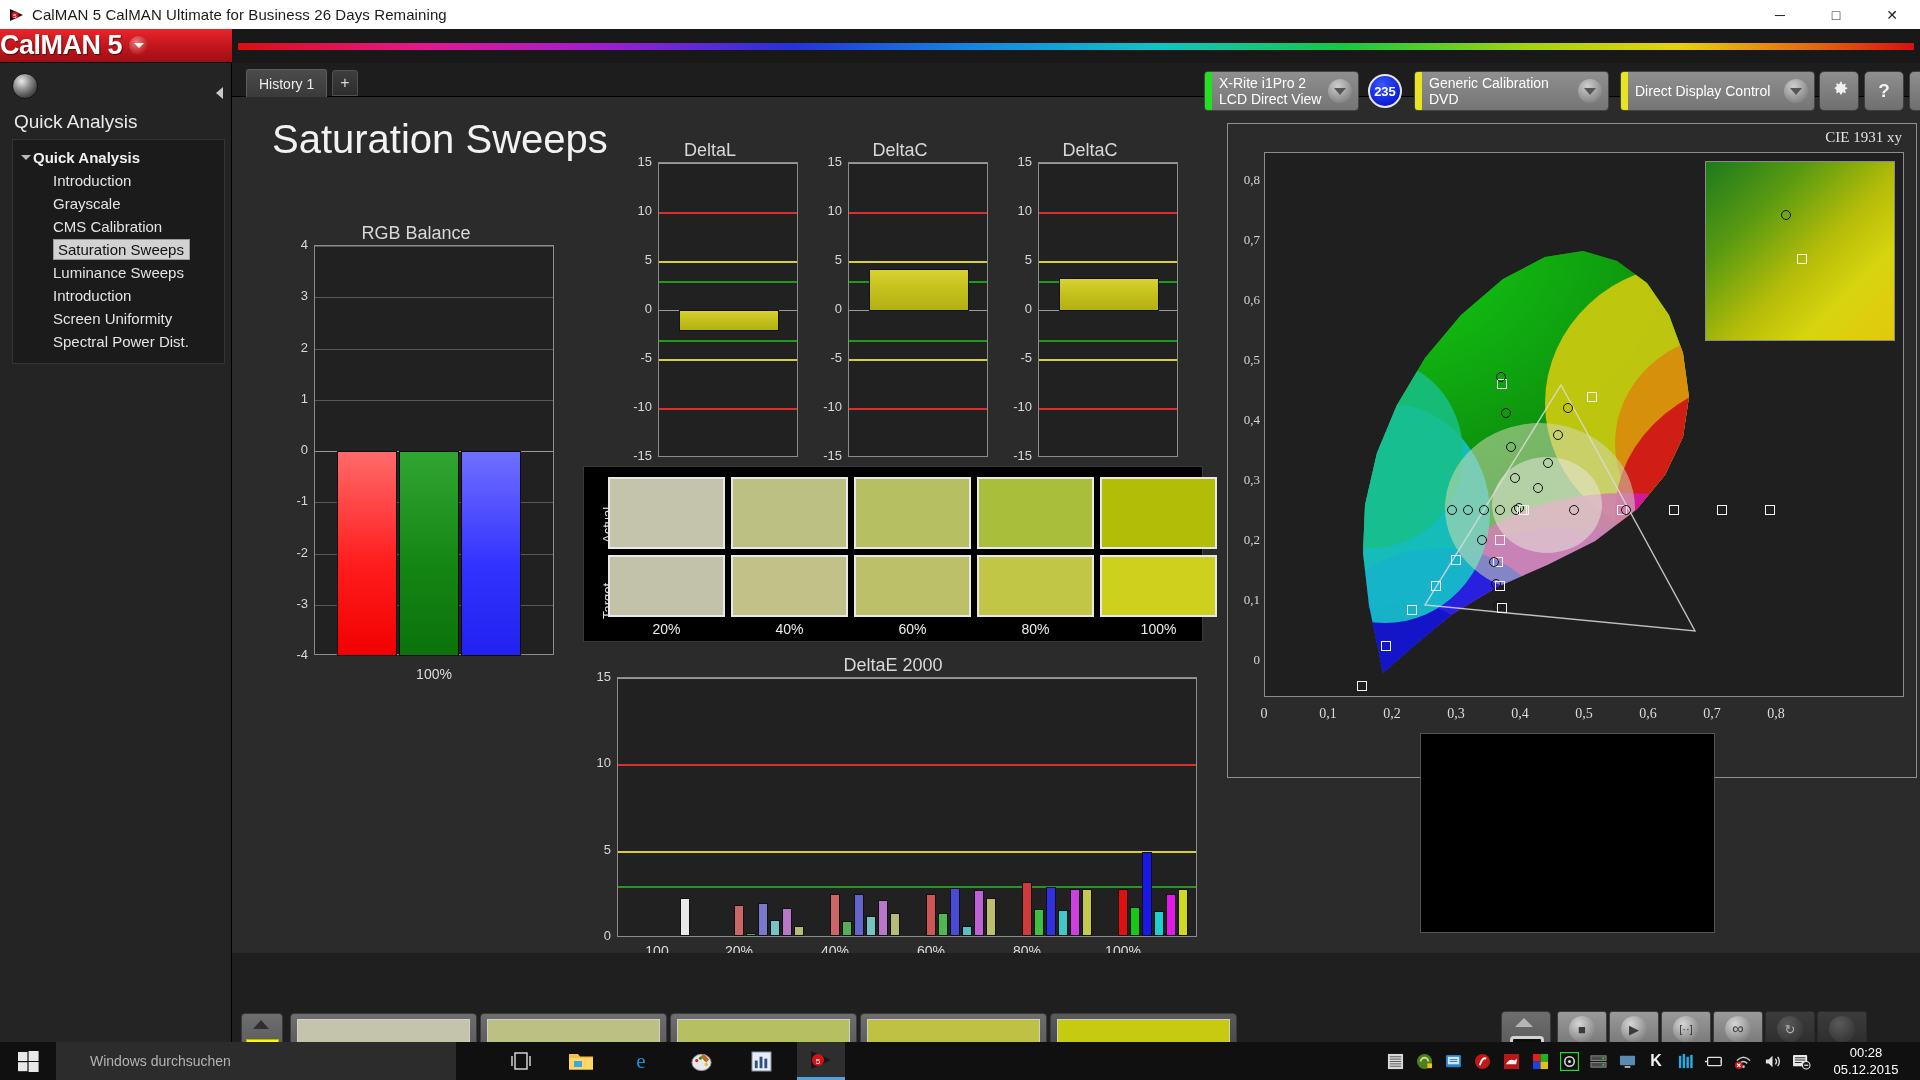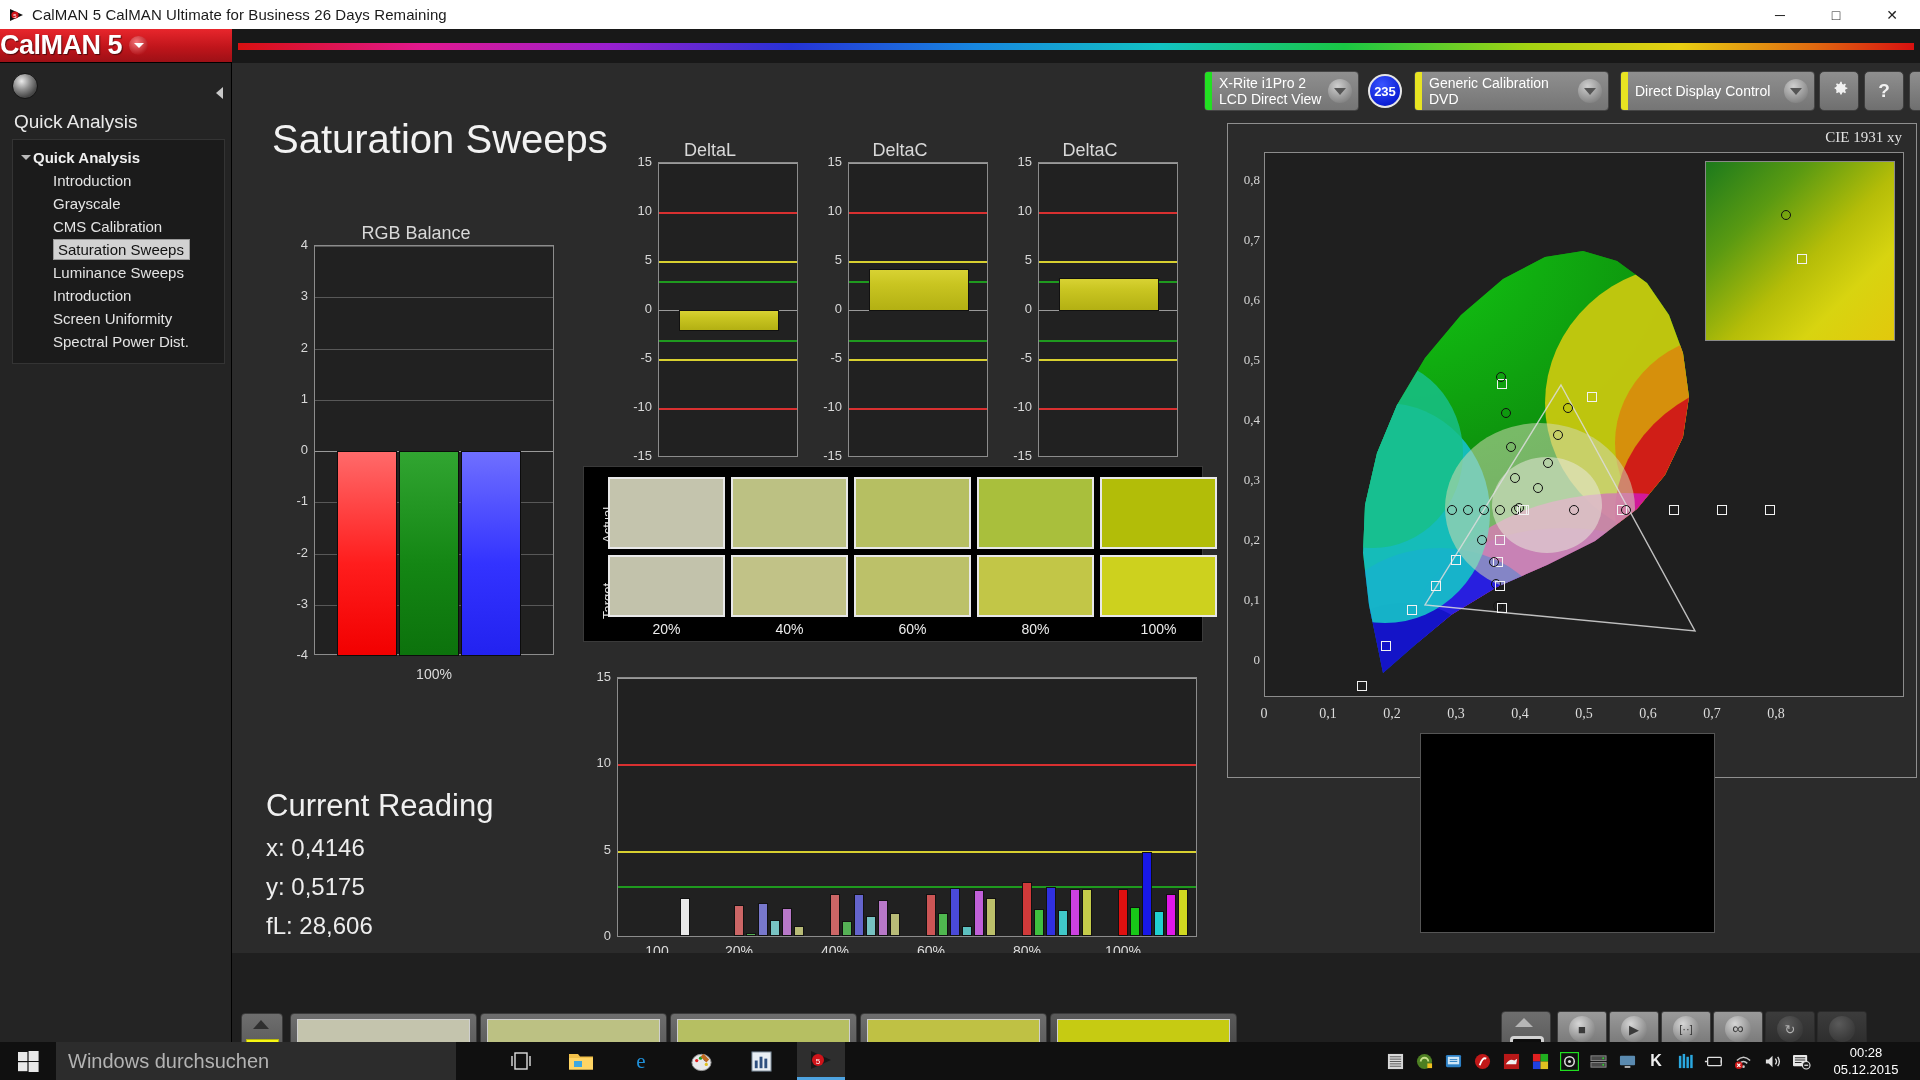--- a/index.html
+++ b/index.html
@@ -192,22 +192,22 @@
   .ctrl-orb {
     width: 26px; height: 26px; border-radius:50%;
     background: radial-gradient(circle at 38% 30%, #d6d6d6, #8d8d8d 68%, #6a6a6a 100%);
     display:flex;align-items:center;justify-content:center; color:#3a3a3a; font-size:13px;
   }
 
   
   .taskbar { position:absolute; left:0; top:1042px; width:1920px; height:38px; background:#101010; }
   .start { position:absolute; left:0; top:0; width: 56px; height: 38px; display:flex;align-items:center;justify-content:center; }
   .searchbox { position:absolute; left: 56px; top:0; width: 400px; height: 38px;
-     background:#2c2c2c; display:flex; align-items:center; padding-left: 12px;
-     font-size: 20px; color:#b3b3b3; }
+     background:#2c2c2c; display:flex; align-items:center; padding-left: 34px;
+     font-size: 14px; color:#b3b3b3; }
   .tb-app { position:absolute; top: 0; width: 48px; height: 38px; display:flex;align-items:center;justify-content:center; }
   .tb-app.active { background:#2e2e2e; border-bottom: 3px solid #4ea3e0; }
   .tray { position:absolute; top:0; height:38px; display:flex; align-items:center; gap: 9px; }
   .tray-i { width: 20px; height: 20px; display:flex;align-items:center;justify-content:center; font-size: 13px; color:#ddd; }
   .clock { position:absolute; right: 12px; top: 2px; width: 84px; text-align:center;
      color:#fff; font-size: 13px; line-height: 17px; }
 </style>
 </head>
 <body>
 
@@ -273,20 +273,26 @@
         <div class="sb-item">Screen Uniformity</div>
         </div>
       <div class="sb-item-row">
         <div class="sb-item">Spectral Power Dist.</div>
         </div>
     </div>
   </div>
 
   <div class="main">
 
+    <div class="tabbar">
+      <div class="tab">
+        <span>History 1</span>
+      </div>
+      <div class="tab-add">+</div>
+    </div>
 
     <div class="tool-combo" style="left:972px; top:8px; width:155px;">
       <div class="bar" style="background:#22e022;"></div>
       <div class="labels" style="flex:1;">
         <div class="l1">X-Rite i1Pro 2</div>
         <div class="l2">LCD Direct View</div>
       </div>
       <div class="combo-arrow">
           <div></div>
         </div>
@@ -359,39 +365,20 @@
       <div class="tick" style="left:6px; top:117px; width:36px;">2</div>
       <div class="tick" style="left:6px; top:168px; width:36px;">1</div>
       <div class="tick" style="left:6px; top:219px; width:36px;">0</div>
       <div class="tick" style="left:6px; top:270px; width:36px;">-1</div>
       <div class="tick" style="left:6px; top:322px; width:36px;">-2</div>
       <div class="tick" style="left:6px; top:373px; width:36px;">-3</div>
       <div class="tick" style="left:6px; top:424px; width:36px;">-4</div>
       <div class="xlab" style="left:48px; top:443px; width:240px;">100%</div>
     </div>
 
-    <div style="position:absolute; left:34px; top:725px;">
-      <div style="font-size:31px;color:#f0f0f0;">Current Reading</div>
-      <div style="margin-top:10px;font-size:24px;color:#ededed;">
-        <span>x:</span>
-        <span>0,4146</span>
-      </div>
-      <div style="margin-top:11px;font-size:24px;color:#ededed;">
-        <span>y:</span>
-        <span>0,5175</span>
-      </div>
-      <div style="margin-top:11px;font-size:24px;color:#ededed;">
-        <span>fL:</span>
-        <span>28,606</span>
-      </div>
-      <div style="margin-top:11px;font-size:24px;color:#ededed;">
-        <span>cd/m²:</span>
-        <span>98,012</span>
-      </div>
-    </div>
 
     <div class="chartbox" style="left:378px; top:77px; width:200px; height:380px;">
       <div class="chart-title">DeltaL</div>
       <div class="plot" style="position:absolute; left:48px; top:22px; width:140px; height:295px;">
         <div class="gline" style="top:0px;background:#9a9a9a;"></div>
         <div class="gline" style="top:49px;"></div>
         <div class="gline" style="top:98px;"></div>
         <div class="gline" style="top:147px;background:#9a9a9a;"></div>
         <div class="gline" style="top:196px;"></div>
         <div class="gline" style="top:245px;"></div>
@@ -484,20 +471,21 @@
       <div class="sw" style="left:516px; top:88px; width:117px; height:62px; background:#cdd11e;"></div>
 
       <div class="sw-x" style="left:24px;  top:154px; width:117px;">20%</div>
       <div class="sw-x" style="left:147px; top:154px; width:117px;">40%</div>
       <div class="sw-x" style="left:270px; top:154px; width:117px;">60%</div>
       <div class="sw-x" style="left:393px; top:154px; width:117px;">80%</div>
       <div class="sw-x" style="left:516px; top:154px; width:117px;">100%</div>
     </div>
 
     <div class="chartbox" style="left:351px; top:592px; width:620px; height:300px;">
+      <div class="chart-title">DeltaE 2000</div>
       <div class="plot" style="position:absolute; left:34px; top:22px; width:580px; height:260px;">
         <div class="gline" style="top:0px;background:#9a9a9a;"></div>
         <div class="gline" style="top:86px;"></div>
         <div class="gline" style="top:173px;"></div>
         <div class="hline" style="top:86px;background:#d83030;"></div>
         <div class="hline" style="top:173px;background:#d8d030;"></div>
         <div class="hline" style="top:208px;background:#1f9a1f;"></div>
 
         <div style="position:absolute;left:62px;bottom:0;width:10px;height:38px;background:#e8e8e8;border:1px solid #111;"></div>
 

